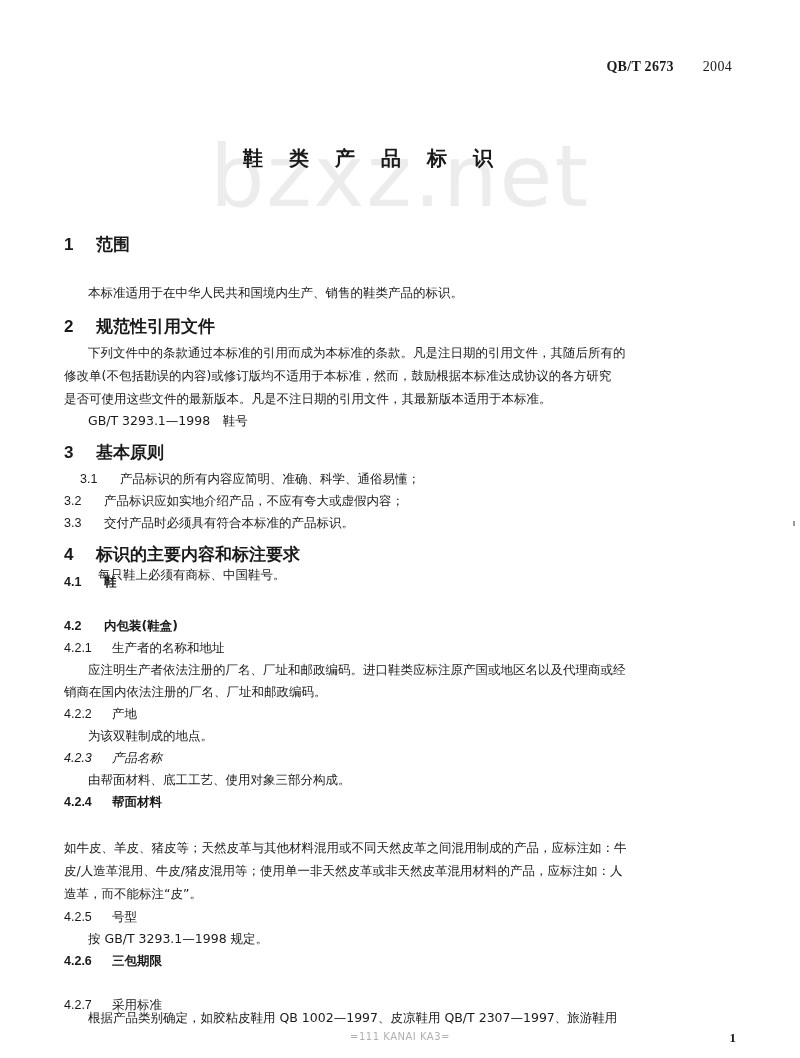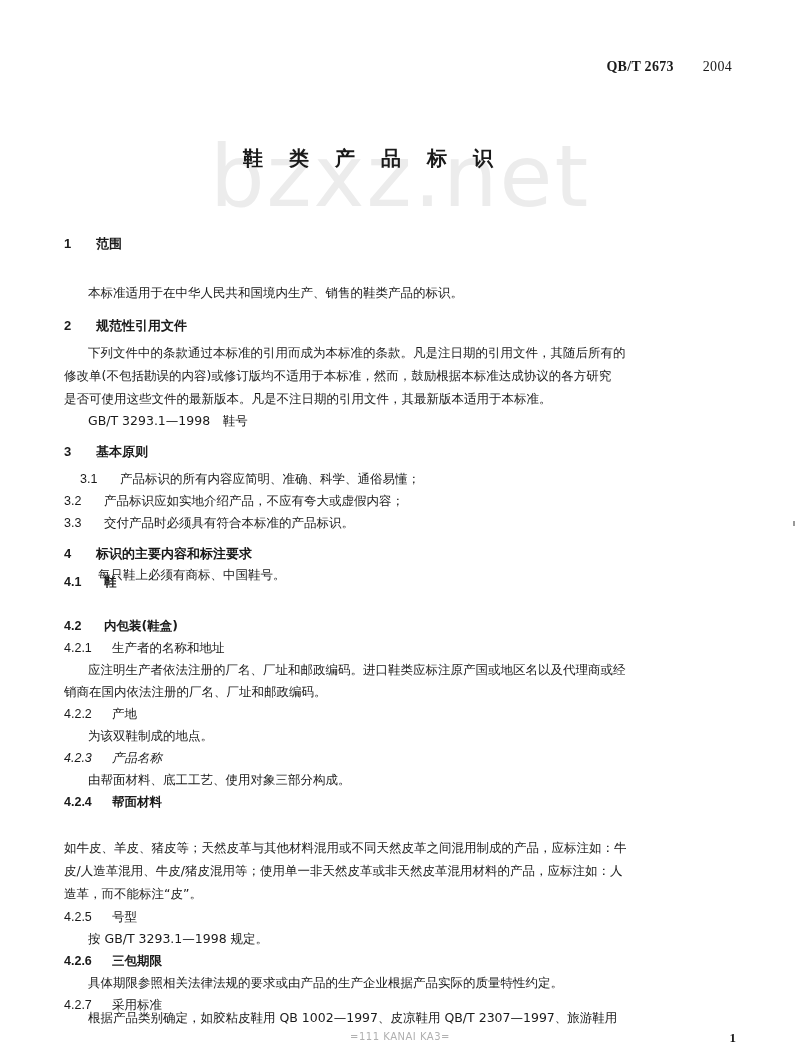--- a/index.html
+++ b/index.html
@@ -16,21 +16,21 @@
     .watermark {
       position: absolute; top: 132px; left: 200px; width: 400px; height: 88px;
       font-family: "DejaVu Sans", sans-serif; font-weight: normal; font-size: 86px;
       color: #ececec; letter-spacing: 2px; line-height: 88px; text-align: center;
     }
     .title {
       position: absolute; top: 145px; left: 0; width: 732px; text-align: center;
       font-size: 20px; font-weight: bold; letter-spacing: 26px; padding-left: 30px; box-sizing: border-box;
     }
     .line { position: absolute; font-size: 12.5px; white-space: nowrap; line-height: 16px; }
-    .h1 { font-weight: bold; font-size: 13px; }
+    .h1 { font-weight: bold; font-size: 17px; }
     .num { display: inline-block; font-family: "Liberation Sans", sans-serif; }
     .h1 .num { width: 32px; }
     .sec .num { width: 40px; }
     .sub .num { width: 48px; }
     .para { left: 88px; }
     .cont { left: 64px; }
     .footer-mark {
       position: absolute; top: 1031px; left: 0; width: 800px; text-align: center;
       font-size: 10px; color: #b0b0b0; letter-spacing: 0.5px;
     }
@@ -112,21 +112,20 @@
   <div class="line cont" style="top:886px;">造革，而不能标注“皮”。</div>
 
   <div class="line sub" style="top:909px;left:64px;">
     <span class="num">4.2.5</span><span>号型</span>
   </div>
   <div class="line para" style="top:931px;">按 GB/T 3293.1—1998 规定。</div>
 
   <div class="line sub" style="top:953px;left:64px;font-weight:bold;">
     <span class="num">4.2.6</span><span>三包期限</span>
   </div>
-  <div class="line para" style="top:975px;">具体期限参照相关法律法规的要求或由产品的生产企业根据产品实际的质量特性约定。</div>
 
   <div class="line sub" style="top:997px;left:64px;">
     <span class="num">4.2.7</span><span>采用标准</span>
   </div>
   <div class="line para" style="top:1010px;">根据产品类别确定，如胶粘皮鞋用 QB 1002—1997、皮凉鞋用 QB/T 2307—1997、旅游鞋用</div>
 
   <div class="footer-mark">=111 KANAI KA3=</div>
   <div class="page-no">1</div>
   <div class="edge-mark"></div>
 </div>

